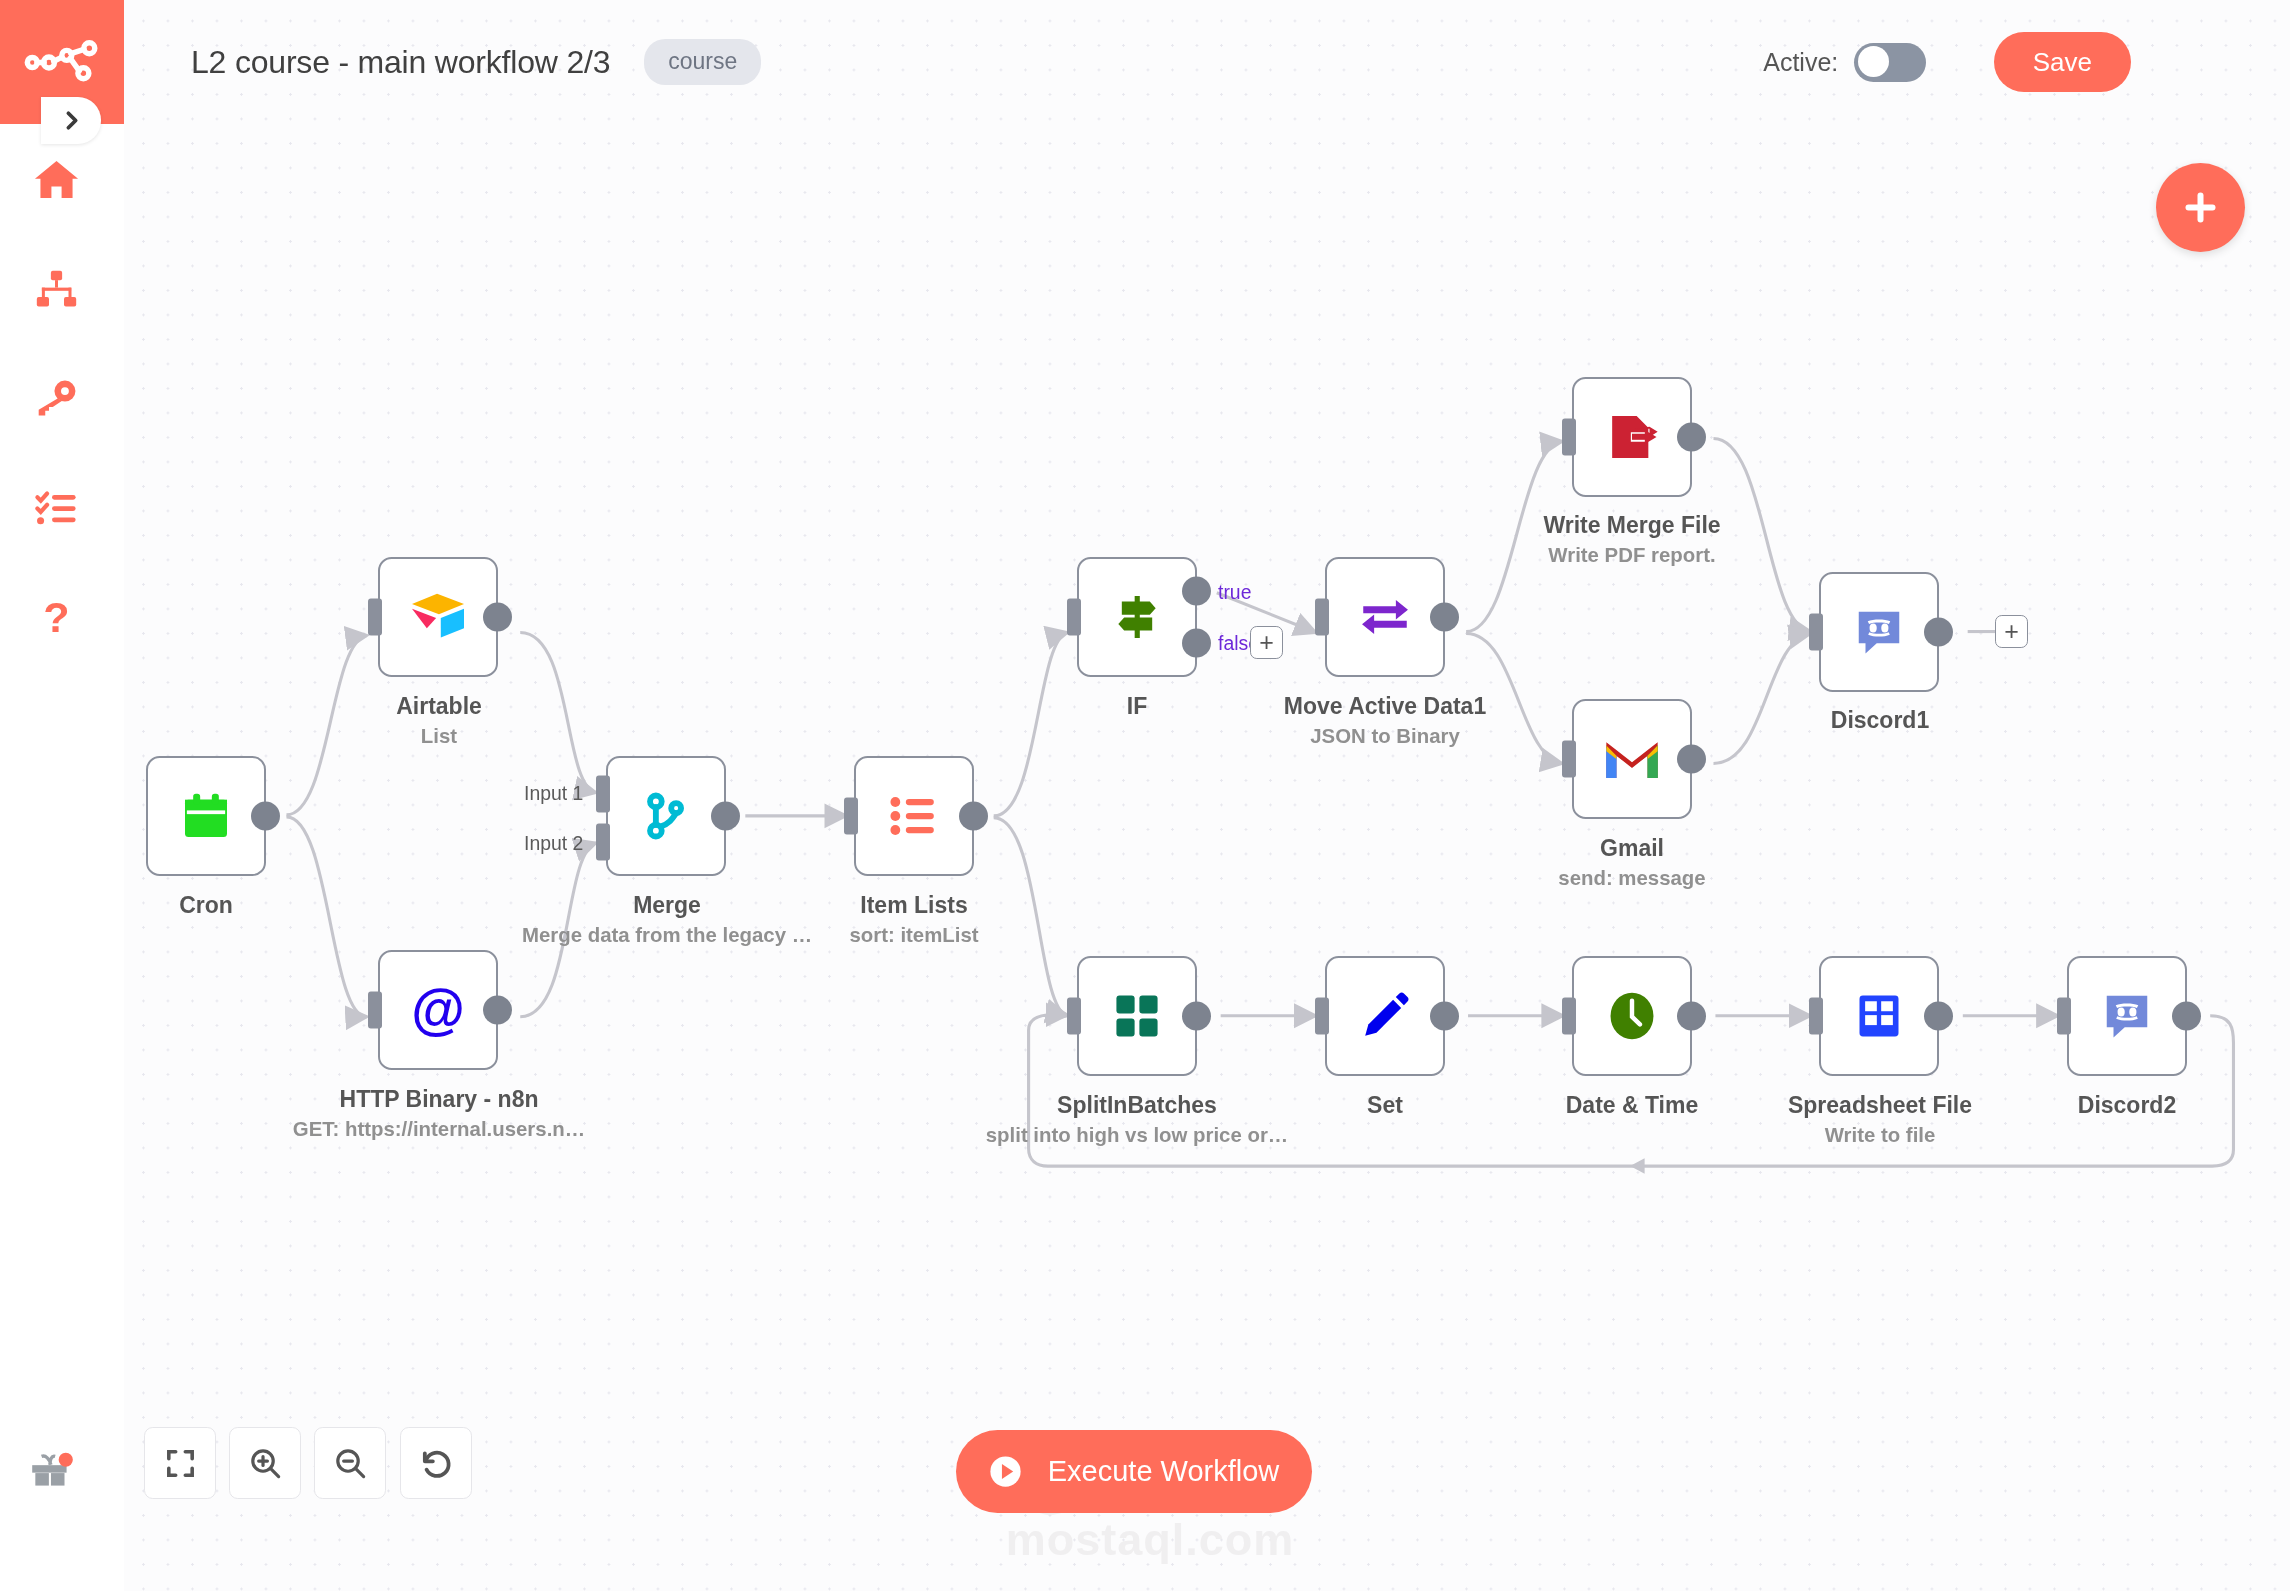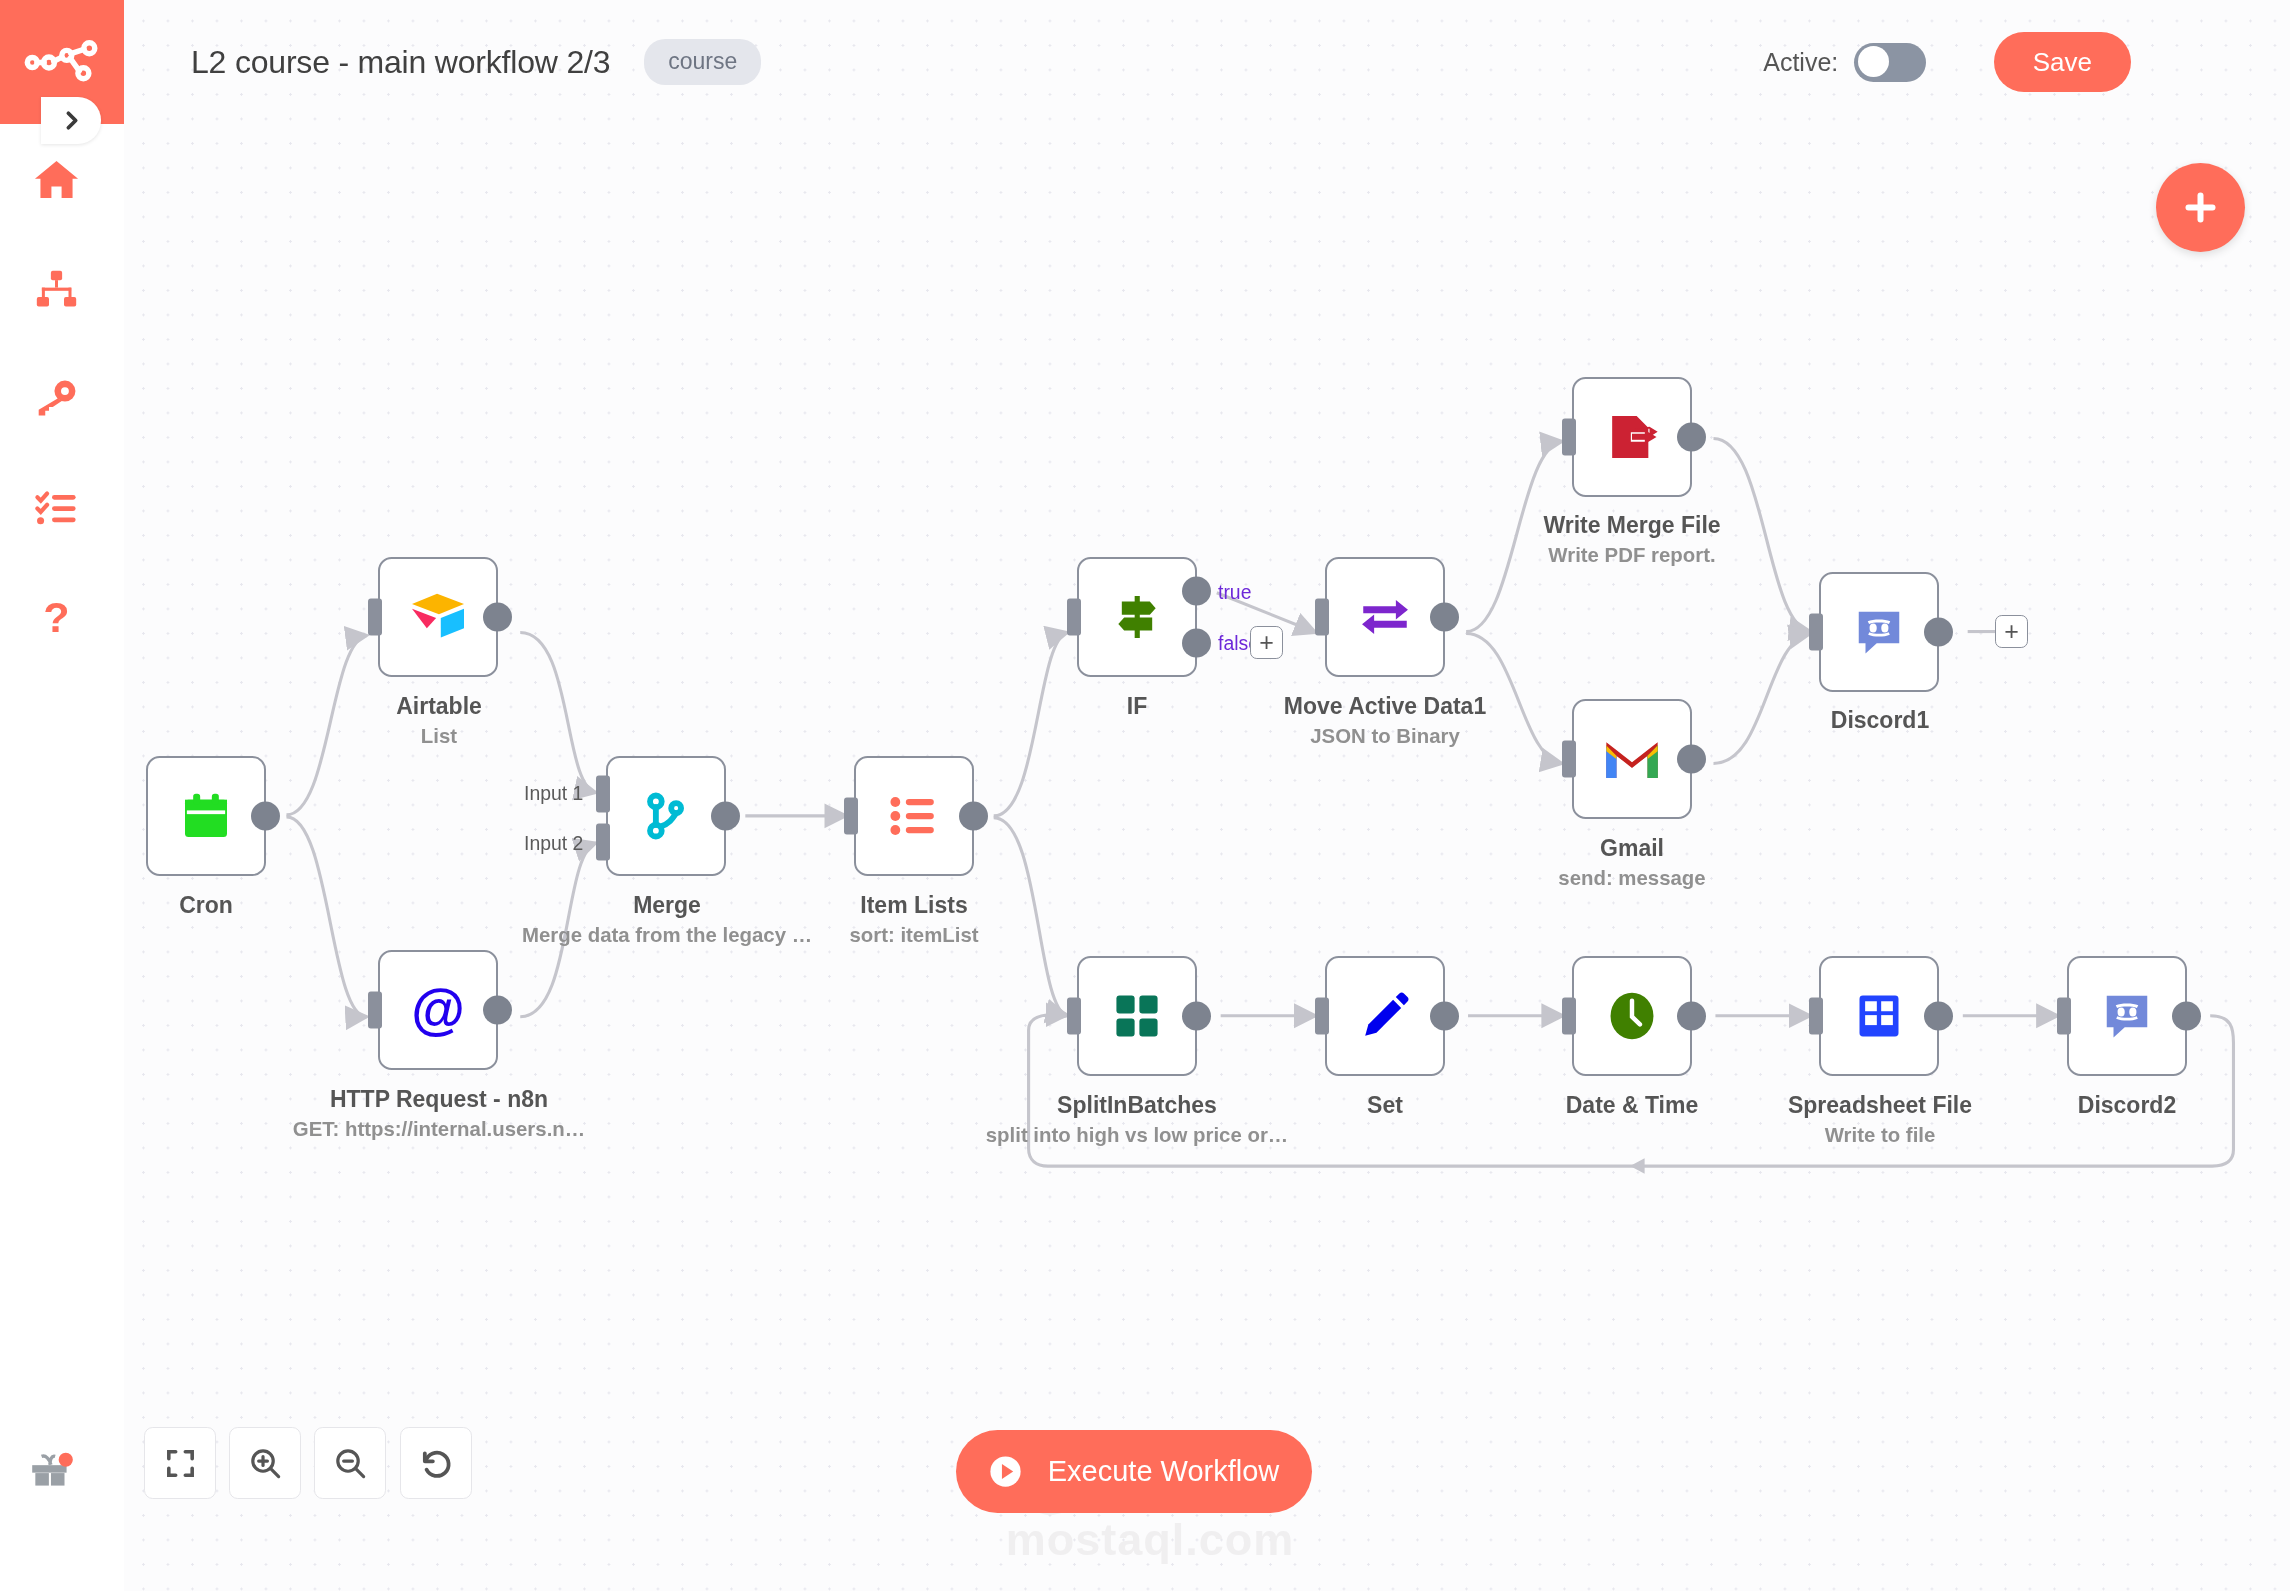--- a/index.html
+++ b/index.html
@@ -237,21 +237,21 @@
 
   <div class="node" style="left:378px;top:950px">
     <div class="port-in"></div>
     <div class="port-out"></div>
     <div class="glyph">
       <svg viewBox="0 0 24 24" width="62" height="62">
           <text x="12" y="19" font-size="22" text-anchor="middle" fill="#2200ee" font-family="Liberation Sans, sans-serif" font-weight="700">@</text>
         </svg>
     </div>
   </div>
-  <div class="node-label" style="left:439px;top:1086px">HTTP Request - n8n</div>
+  <div class="node-label" style="left:439px;top:1086px">HTTP Binary - n8n</div>
   <div class="node-sub" style="left:439px;top:1118px">GET: https://internal.users.n…</div>
 
   <div class="node" style="left:606px;top:756px">
     <div class="port-in" style="top:31%"></div>
     <div class="port-in" style="top:72%"></div>
     <div class="port-out"></div>
     <div class="glyph">
       <svg viewBox="0 0 24 24" width="54" height="54" fill="none" stroke="#00bbd4" stroke-width="2.6" stroke-linecap="round">
         <circle cx="7.5" cy="5.5" r="2.6"></circle>
           <circle cx="7.5" cy="18.5" r="2.6"></circle>

